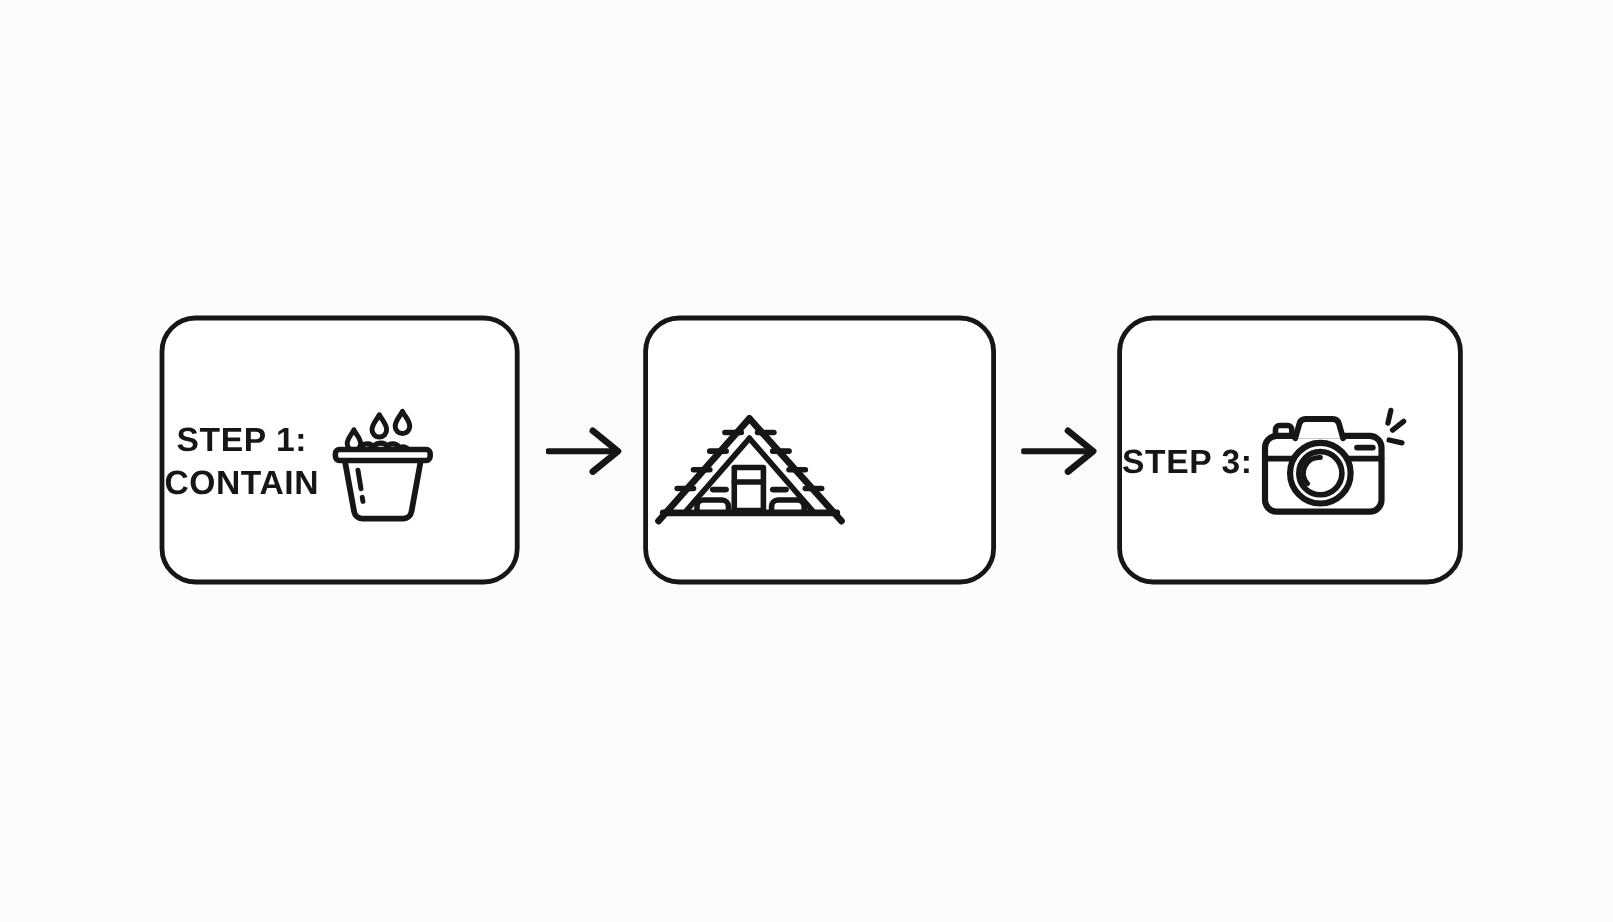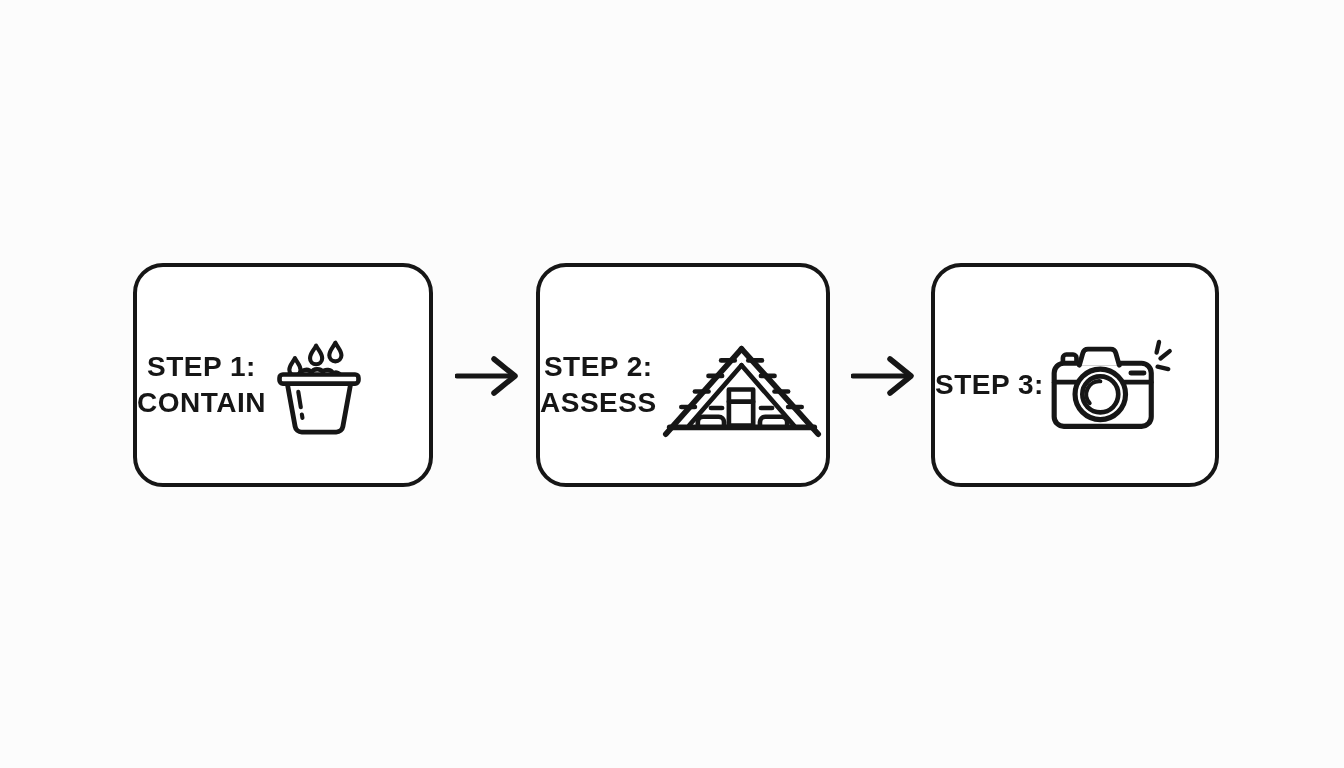--- a/index.html
+++ b/index.html
@@ -69,24 +69,20 @@
   </section>
 
   <div class="connector connector-1">
     <svg width="66" height="44" viewBox="0 0 66 44" fill="none" stroke="#161616" stroke-linecap="round" stroke-linejoin="round">
       <path d="M2 22H57" stroke-width="5"></path>
       <path d="M39 5l21 17-21 17" stroke-width="5.5"></path>
     </svg>
   </div>
 
   <section class="step-card card-2">
-    <div class="step-title">
-      <div>STEP 2:</div>
-      <div>ASSESS</div>
-    </div>
     <div class="step-icon icon-roof">
       <svg width="170" height="100" viewBox="0 0 175 103" fill="none" stroke="#161616" stroke-linecap="round" stroke-linejoin="round">
 
         <path d="M66 20h14" stroke-width="4.8"></path>
         <path d="M53 36h14" stroke-width="4.8"></path>
         <path d="M39 52h14" stroke-width="4.8"></path>
         <path d="M25 68h14" stroke-width="4.8"></path>
 
         <path d="M94 20h14" stroke-width="4.8"></path>
         <path d="M107 36h14" stroke-width="4.8"></path>

